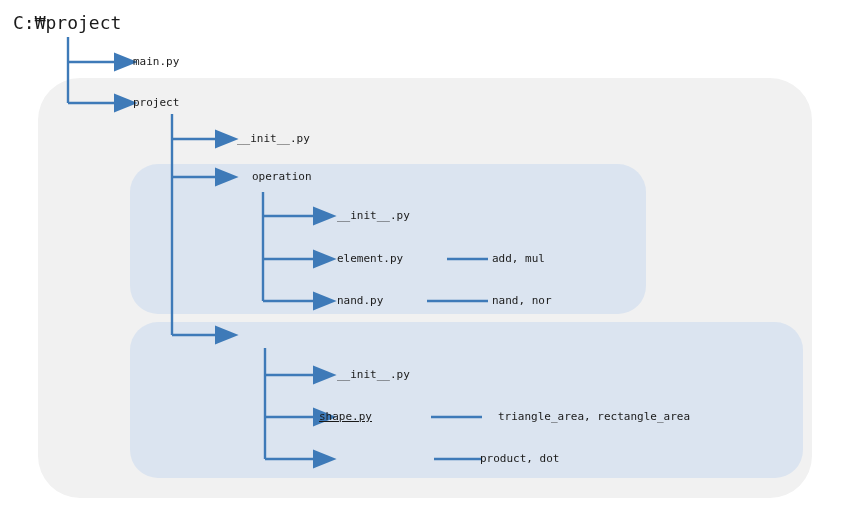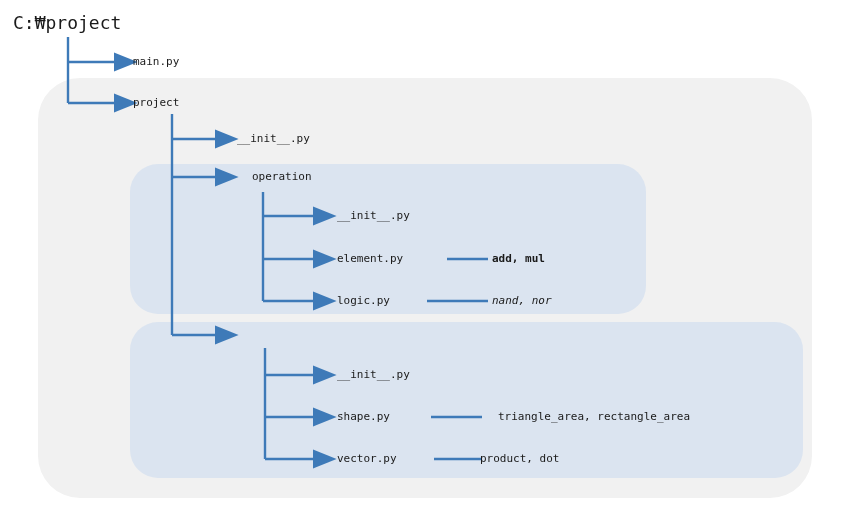--- a/index.html
+++ b/index.html
@@ -107,27 +107,26 @@
 
   <div class="node-label" style="left:133px; top:92px;">project</div>
 
   <div class="node-label" style="left:237px; top:128px;">__init__.py</div>
 
   <div class="node-label" style="left:252px; top:166px;">operation</div>
 
   <div class="node-label" style="left:337px; top:205px;">__init__.py</div>
 
   <div class="node-label" style="left:337px; top:248px;text-align:right;">element.py</div>
-  <div class="node-label" style="left:492px; top:248px;font-weight:bold;">add, mul</div>
+  <div class="node-label" style="left:492px; top:248px;">add, mul</div>
 
-  <div class="node-label" style="left:337px; top:290px;">logic.py</div>
-  <div class="node-label" style="left:492px; top:290px;font-style:italic;">nand, nor</div>
+  <div class="node-label" style="left:337px; top:290px;">nand.py</div>
+  <div class="node-label" style="left:492px; top:290px;">nand, nor</div>
 
 
   <div class="node-label" style="left:337px; top:364px;">__init__.py</div>
 
-  <div class="node-label" style="left:337px; top:406px;">shape.py</div>
+  <div class="node-label" style="left:319px; top:406px;text-decoration:underline;">shape.py</div>
   <div class="node-label" style="left:498px; top:406px;">triangle_area, rectangle_area</div>
 
-  <div class="node-label" style="left:337px; top:448px;">vector.py</div>
   <div class="node-label" style="left:480px; top:448px;">product, dot</div>
 
 </div>
 
 </body></html>

